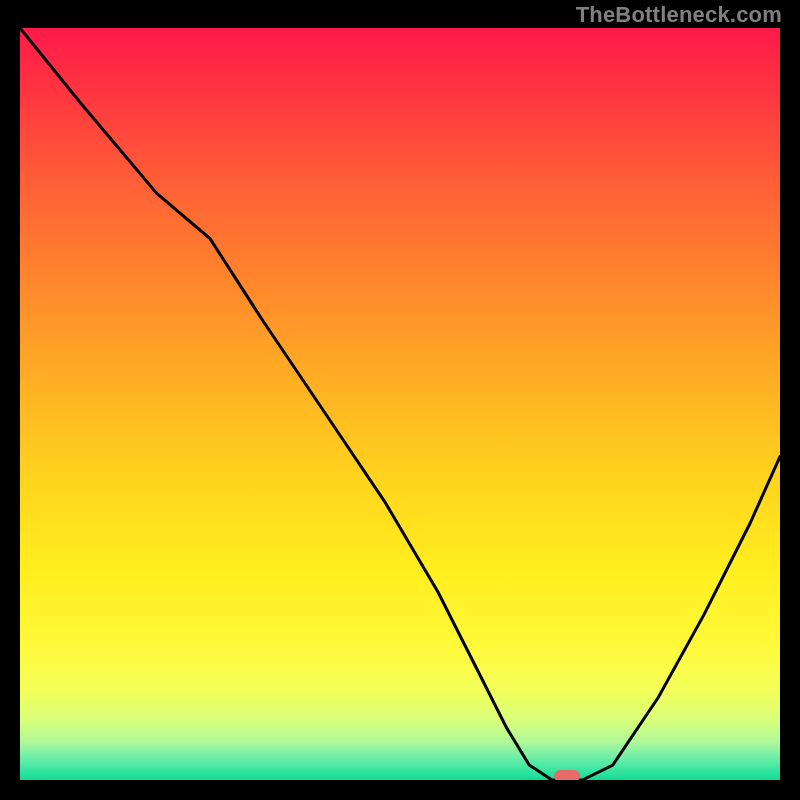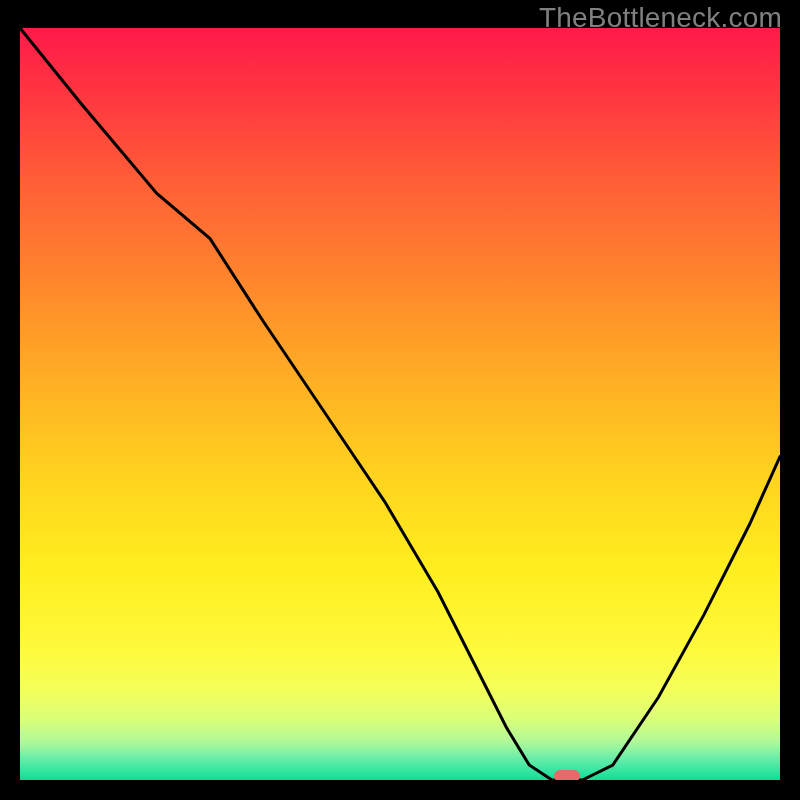--- a/index.html
+++ b/index.html
@@ -15,22 +15,22 @@
     position: relative;
     width: 800px;
     height: 800px;
     background: #000;
   }
   .watermark {
     position: absolute;
     top: 2px;
     right: 18px;
     color: #808080;
-    font-size: 28px;
-    font-weight: 400;
+    font-size: 22px;
+    font-weight: 700;
     letter-spacing: 0.2px;
     z-index: 3;
     text-align: right;
   }
   .plot {
     position: absolute;
     left: 20px;
     top: 28px;
     width: 760px;
     height: 752px;

